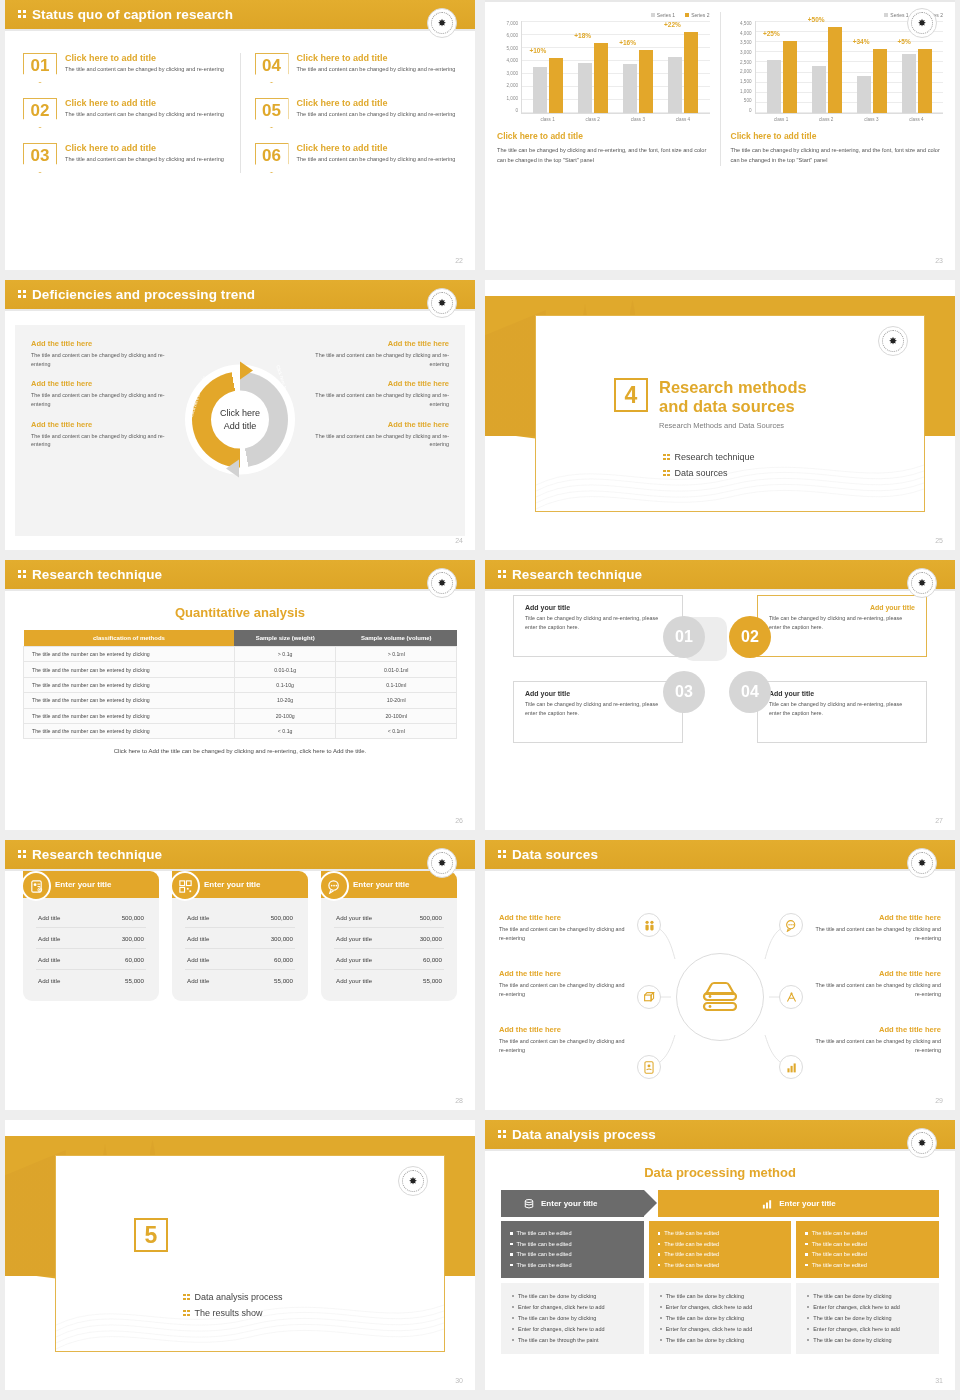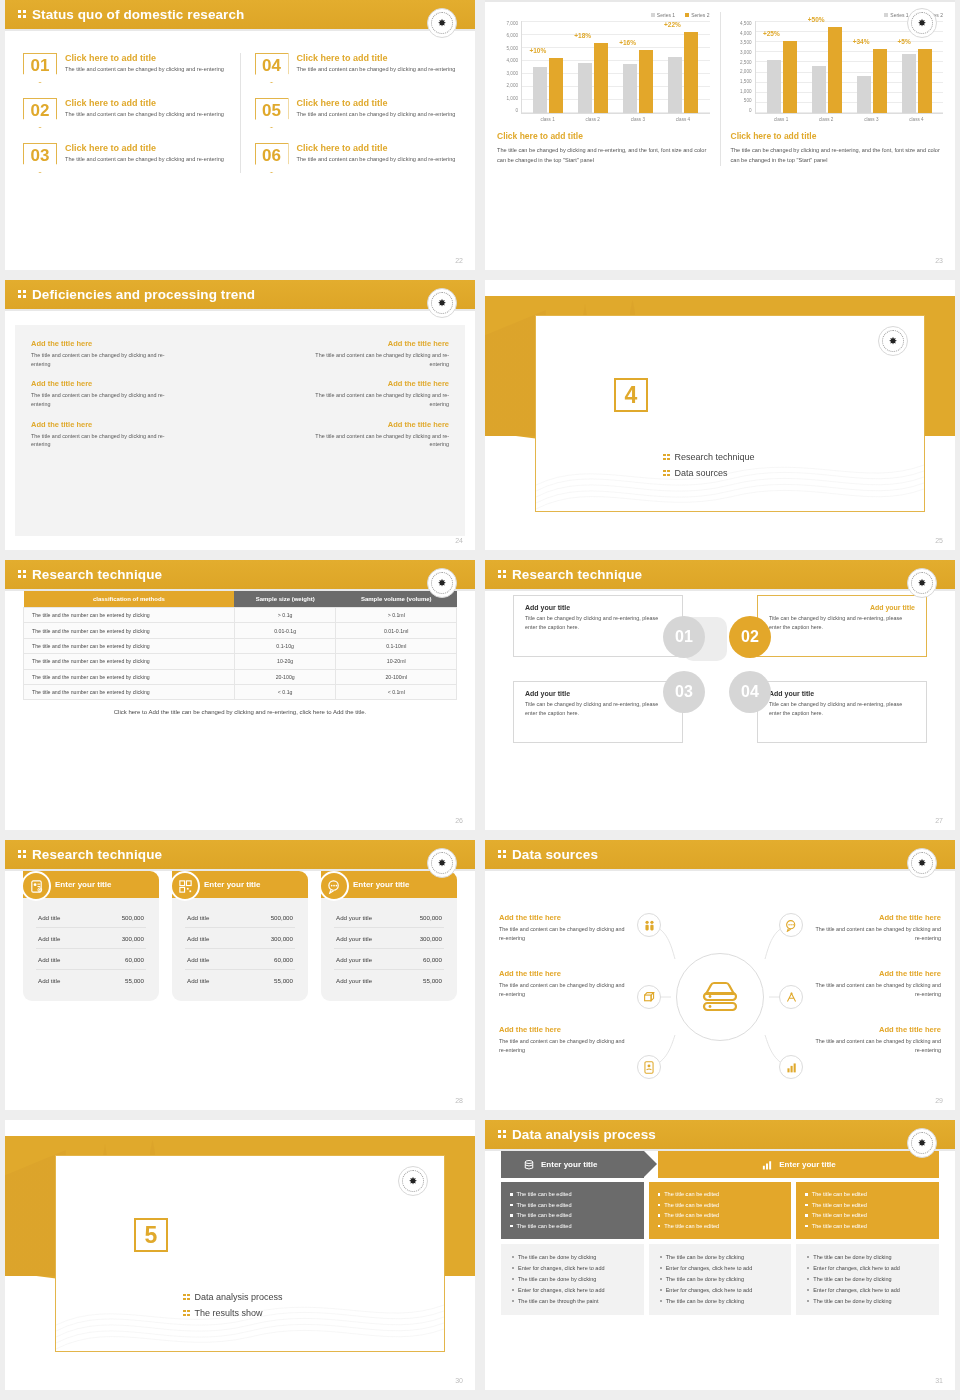--- a/index.html
+++ b/index.html
@@ -221,21 +221,21 @@
       <span class="dots">
         <span class="r">
             <i></i>
             <i></i>
           </span>
           <span class="r">
             <i></i>
             <i></i>
           </span>
       </span>
-      <h1>Status quo of domestic research</h1>
+      <h1>Status quo of caption research</h1>
     </div>
     <div class="hdr-line"></div>
     <div class="seal">
       <div class="inner">
           <span class="glyph">✸</span>
         </div>
     </div>
     <div class="six">
       <div class="col">
         <div class="item">
@@ -483,20 +483,35 @@
         </div>
         <div class="blk">
           <h4>Add the title here</h4>
           <p>The title and content can be changed by clicking and re-entering</p>
         </div>
         <div class="blk">
           <h4>Add the title here</h4>
           <p>The title and content can be changed by clicking and re-entering</p>
         </div>
       </div>
+      <div class="ring">
+        <div class="outer"></div>
+        <div class="halfL"></div>
+        <div class="halfR"></div>
+        <div class="arrowA"></div>
+        <div class="arrowB"></div>
+        <div class="lblL">Click here to add title</div>
+        <div class="lblR">Click here to add title</div>
+        <div class="hole">
+          <div>
+            <span>Click here</span><br>
+            <span>Add title</span>
+          </div>
+        </div>
+      </div>
     </div>
     <div class="pagenum">24</div>
   </div>
 
   <div class="slide sect">
     <div class="bgband"></div>
     <div class="bldg"></div>
     <div class="spire" style="left:98px;top:24px;width:4px;height:34px;clip-path:polygon(50% 0,100% 35%,100% 100%,0 100%,0 35%)"></div>
     <div class="spire" style="left:145px;top:20px;width:5px;height:40px;clip-path:polygon(50% 0,100% 30%,100% 100%,0 100%,0 30%)"></div>
     <div class="card">
@@ -509,20 +524,27 @@
           <path d="M0,68 C60,38 120,74 200,56 C280,36 340,70 400,48"></path>
         </g>
       </svg>
       <div class="seal" style="right:16px;top:10px">
         <div class="inner">
             <span class="glyph">✸</span>
           </div>
       </div>
       <div class="inner-row">
         <div class="numbox">4</div>
+        <div>
+          <h2>
+            <span>Research methods</span><br>
+            <span>and data sources</span>
+          </h2>
+          <div class="sub">Research Methods and Data Sources</div>
+        </div>
       </div>
       <div class="bullets">
         <div class="bul">
           <span class="dd">
               <span class="r">
                 <i></i>
                 <i></i>
               </span>
               <span class="r">
                 <i></i>
@@ -562,20 +584,21 @@
           </span>
       </span>
       <h1>Research technique</h1>
     </div>
     <div class="hdr-line"></div>
     <div class="seal">
       <div class="inner">
           <span class="glyph">✸</span>
         </div>
     </div>
+    <div class="ctr-title">Quantitative analysis</div>
     <table class="q">
       <thead>
         <tr>
           <th class="c1">classification of methods</th>
           <th class="cd">Sample size (weight)</th>
           <th class="cd">Sample volume (volume)</th>
         </tr>
       </thead>
       <tbody id="qbody">
           <tr>
@@ -959,20 +982,21 @@
           </span>
       </span>
       <h1>Data analysis process</h1>
     </div>
     <div class="hdr-line"></div>
     <div class="seal">
       <div class="inner">
           <span class="glyph">✸</span>
         </div>
     </div>
+    <div class="ctr-title">Data processing method</div>
     <div class="proc">
       <div class="procbar">
         <div class="g">
           <svg class="sicon" viewBox="0 0 16 16">
             <ellipse cx="8" cy="4" rx="5" ry="2" fill="none" stroke="#fff" stroke-width="1.3"></ellipse>
             <path d="M3,4 L3,12 Q8,14.5 13,12 L13,4" fill="none" stroke="#fff" stroke-width="1.3"></path>
             <path d="M3,8 Q8,10.5 13,8" fill="none" stroke="#fff" stroke-width="1.3"></path>
           </svg>
           <span>Enter your title</span>
         </div>

